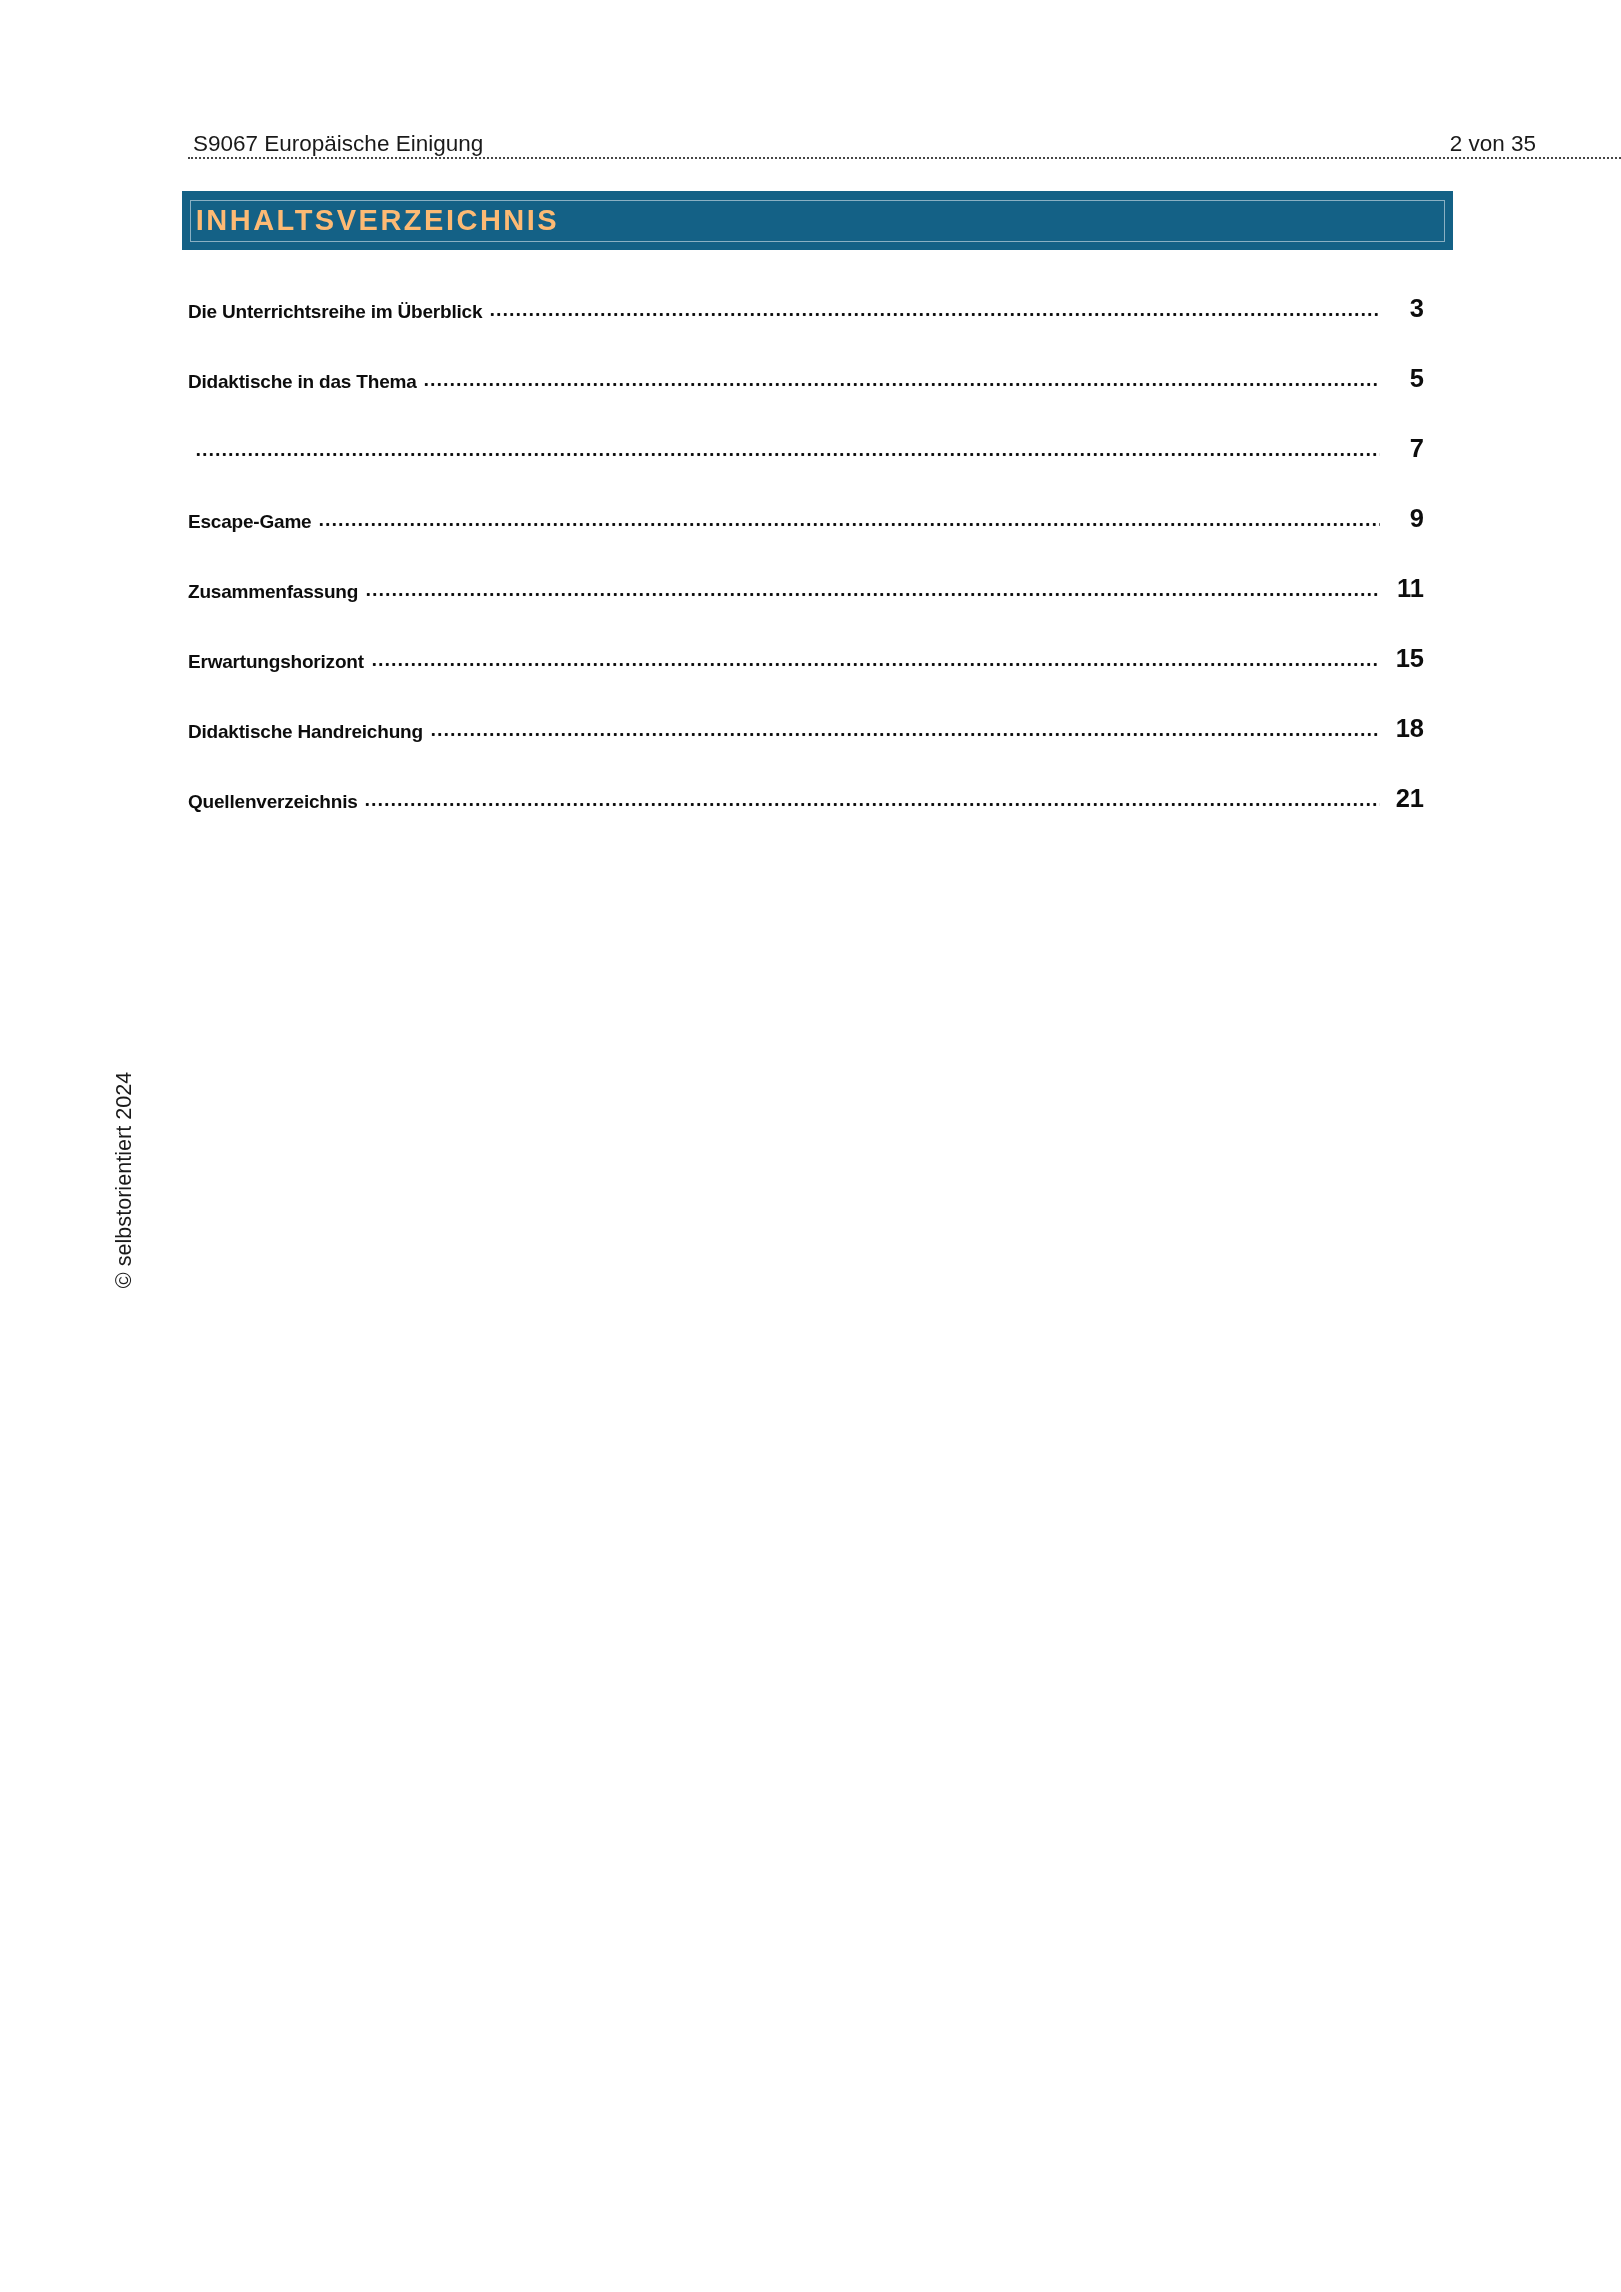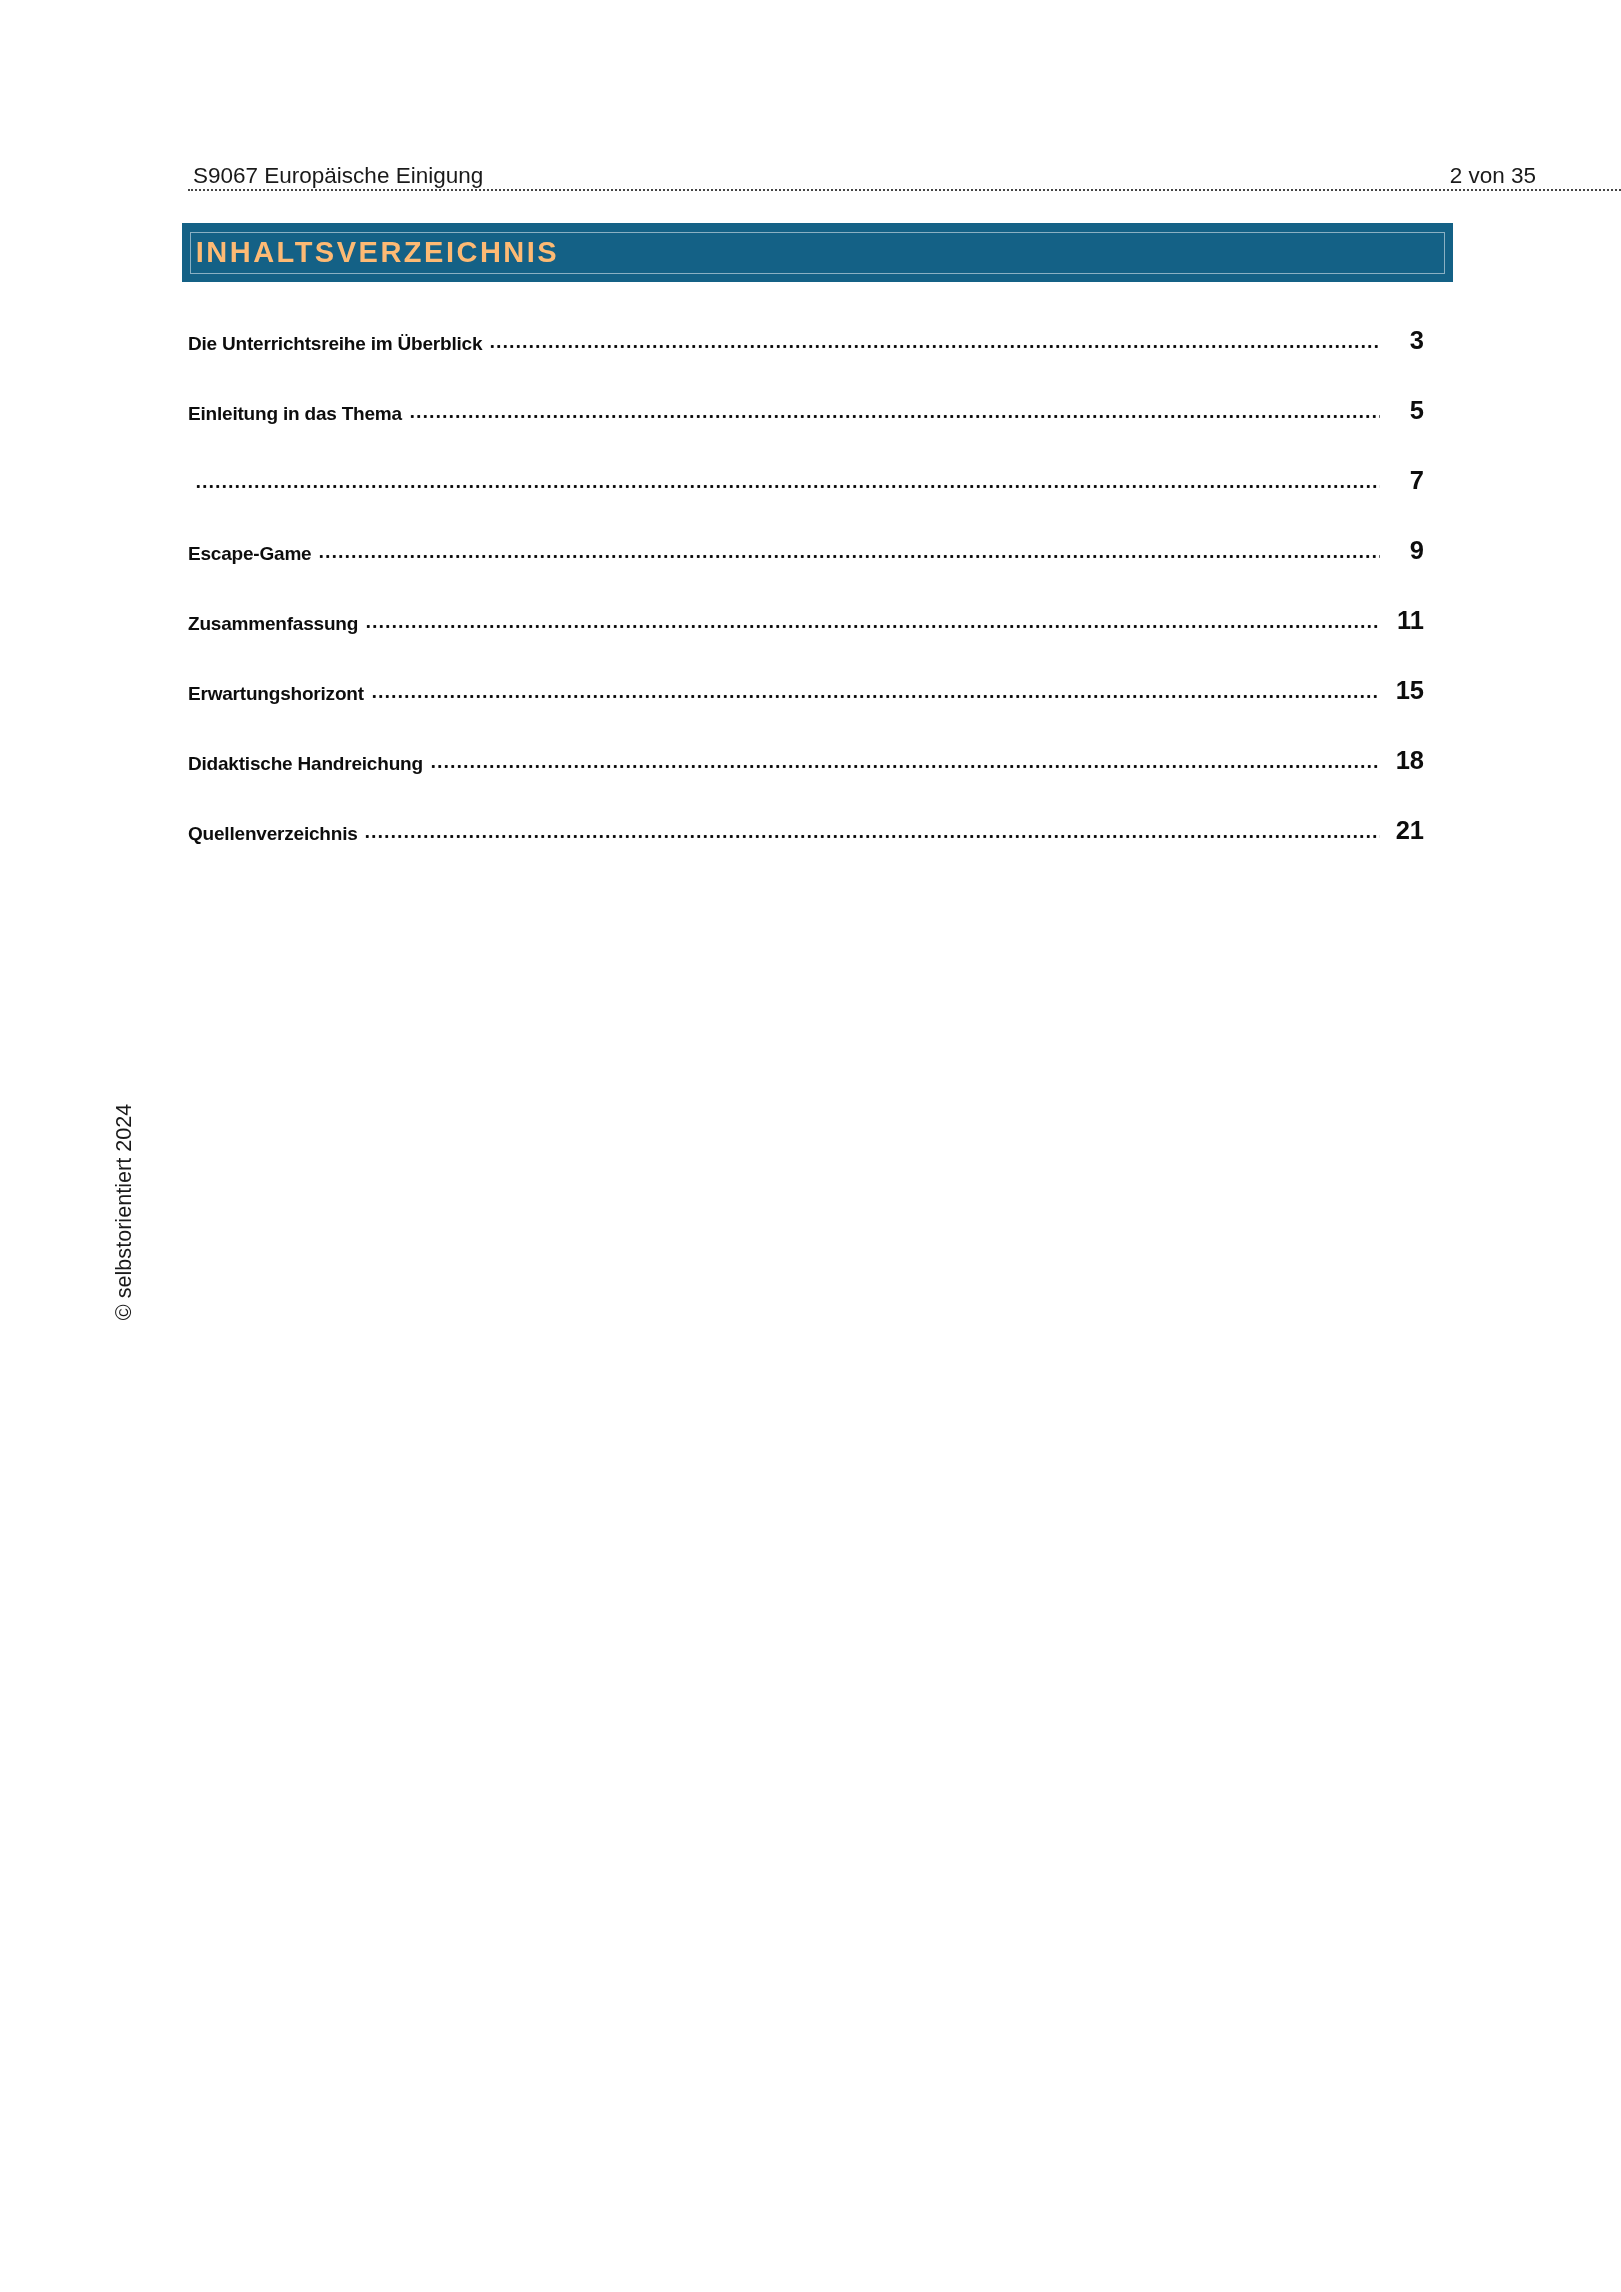--- a/index.html
+++ b/index.html
@@ -8,21 +8,20 @@
     background: #ffffff;
   }
   .page {
     position: relative;
     width: 1621px;
     height: 2115px;
     background: #ffffff;
     font-family: "Liberation Sans", sans-serif;
     color: #111111;
     overflow: hidden;
-    margin-top: 32px;
   }
 
   
   .hdr-left {
     position: absolute;
     left: 193px;
     top: 131px;
     font-size: 22.5px;
     line-height: 25.5px;
     color: #1a1a1a;
@@ -141,21 +140,21 @@
 
   <div class="toc">
 
     <div class="toc-row">
       <span class="toc-label">Die Unterrichtsreihe im Überblick</span>
       <span class="toc-leader"></span>
       <span class="toc-page">3</span>
     </div>
 
     <div class="toc-row">
-      <span class="toc-label">Einleitung in das Thema</span>
+      <span class="toc-label">Didaktische in das Thema</span>
       <span class="toc-leader"></span>
       <span class="toc-page">5</span>
     </div>
 
     <div class="toc-row">
       <span class="toc-leader"></span>
       <span class="toc-page">7</span>
     </div>
 
     <div class="toc-row">

